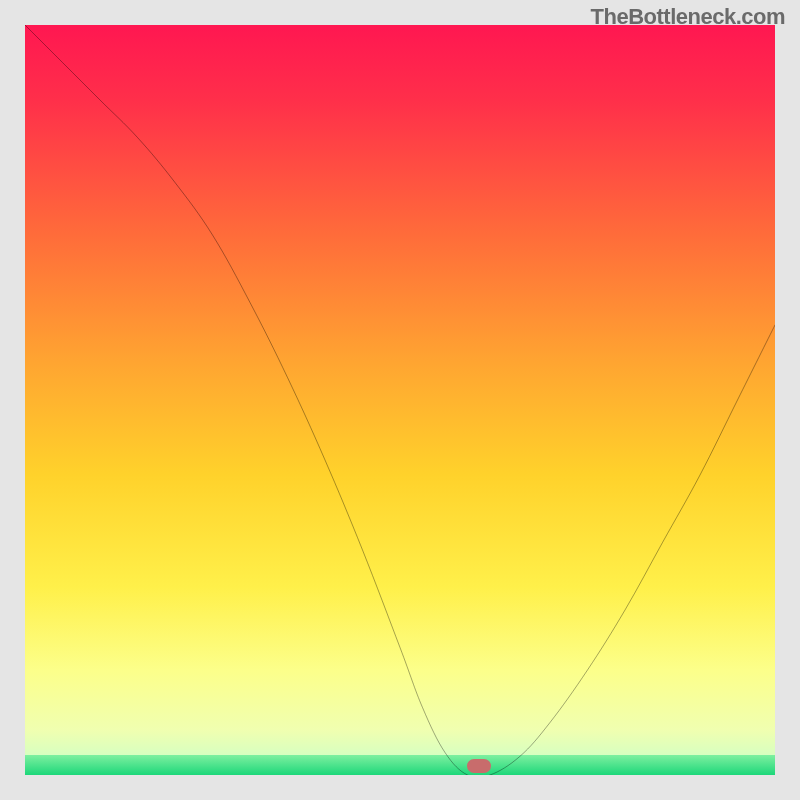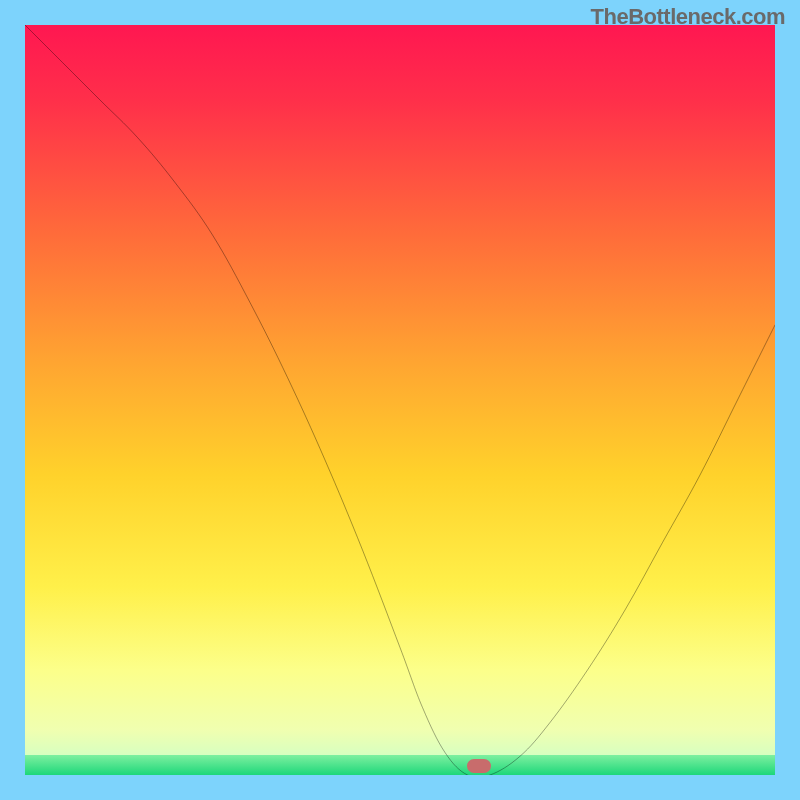--- a/index.html
+++ b/index.html
@@ -7,21 +7,21 @@
     padding: 0;
     width: 800px;
     height: 800px;
     background: #000;
     overflow: hidden;
   }
   .chart-container {
     position: relative;
     width: 800px;
     height: 800px;
-    background: #7dd3fc;
+    background: #e5e5e5;
     text-decoration: underline;
   }
   .watermark {
     position: absolute;
     top: 4px;
     right: 15px;
     font-family: Arial, Helvetica, sans-serif;
     font-size: 22px;
     font-weight: bold;
     color: #6a6a6a;

